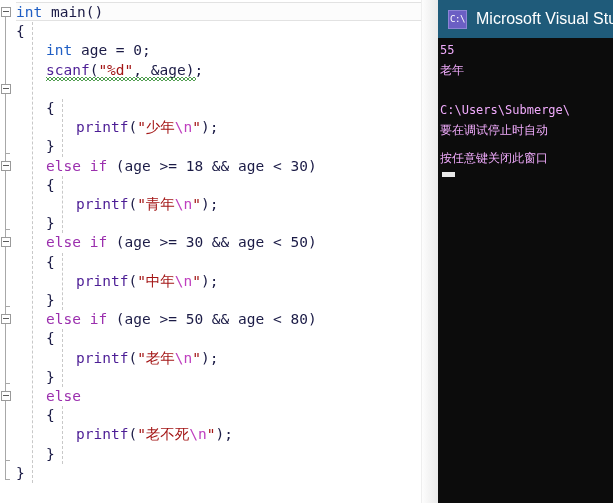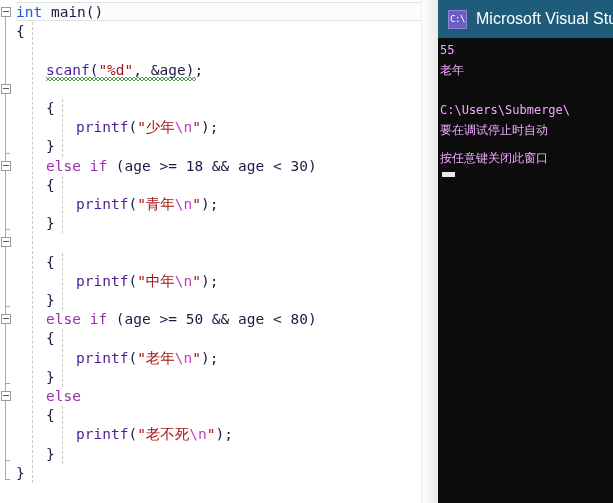--- a/index.html
+++ b/index.html
@@ -240,28 +240,30 @@
         <div class="fold-box" style="top: 83.8px;"></div>
         <div class="fold-box" style="top: 160.6px;"></div>
         <div class="fold-box" style="top: 237.4px;"></div>
         <div class="fold-box" style="top: 314.2px;"></div>
         <div class="fold-box" style="top: 391px;"></div>
       </div>
 
     <div id="code">
         <div class="line" style="top: 3px; left: 16px;"><span class="kw-type">int</span><span class="plain"> main()</span></div>
         <div class="line" style="top: 22.2px; left: 16px;"><span class="plain">{</span></div>
+        <div class="line" style="top: 41.4px; left: 46px;"><span class="kw-type">int</span><span class="plain"> age = 0;</span></div>
         <div class="line" style="top: 60.6px; left: 46px;"><span class="fn">scanf</span><span class="plain">(</span><span class="str">"%d"</span><span class="plain">, &amp;age);</span></div>
         <div class="line" style="top: 99px; left: 46px;"><span class="plain">{</span></div>
         <div class="line" style="top: 118.2px; left: 76px;"><span class="fn">printf</span><span class="plain">(</span><span class="str">"少年</span><span class="esc">\n</span><span class="str">"</span><span class="plain">);</span></div>
         <div class="line" style="top: 137.4px; left: 46px;"><span class="plain">}</span></div>
         <div class="line" style="top: 156.6px; left: 46px;"><span class="kw-ctrl">else if</span><span class="plain"> (age &gt;= 18 &amp;&amp; age &lt; 30)</span></div>
         <div class="line" style="top: 175.8px; left: 46px;"><span class="plain">{</span></div>
         <div class="line" style="top: 195px; left: 76px;"><span class="fn">printf</span><span class="plain">(</span><span class="str">"青年</span><span class="esc">\n</span><span class="str">"</span><span class="plain">);</span></div>
         <div class="line" style="top: 214.2px; left: 46px;"><span class="plain">}</span></div>
+        <div class="line" style="top: 233.4px; left: 46px;"><span class="kw-ctrl">else if</span><span class="plain"> (age &gt;= 30 &amp;&amp; age &lt; 50)</span></div>
         <div class="line" style="top: 252.6px; left: 46px;"><span class="plain">{</span></div>
         <div class="line" style="top: 271.8px; left: 76px;"><span class="fn">printf</span><span class="plain">(</span><span class="str">"中年</span><span class="esc">\n</span><span class="str">"</span><span class="plain">);</span></div>
         <div class="line" style="top: 291px; left: 46px;"><span class="plain">}</span></div>
         <div class="line" style="top: 310.2px; left: 46px;"><span class="kw-ctrl">else if</span><span class="plain"> (age &gt;= 50 &amp;&amp; age &lt; 80)</span></div>
         <div class="line" style="top: 329.4px; left: 46px;"><span class="plain">{</span></div>
         <div class="line" style="top: 348.6px; left: 76px;"><span class="fn">printf</span><span class="plain">(</span><span class="str">"老年</span><span class="esc">\n</span><span class="str">"</span><span class="plain">);</span></div>
         <div class="line" style="top: 367.8px; left: 46px;"><span class="plain">}</span></div>
         <div class="line" style="top: 387px; left: 46px;"><span class="kw-ctrl">else</span></div>
         <div class="line" style="top: 406.2px; left: 46px;"><span class="plain">{</span></div>
         <div class="line" style="top: 425.4px; left: 76px;"><span class="fn">printf</span><span class="plain">(</span><span class="str">"老不死</span><span class="esc">\n</span><span class="str">"</span><span class="plain">);</span></div>

